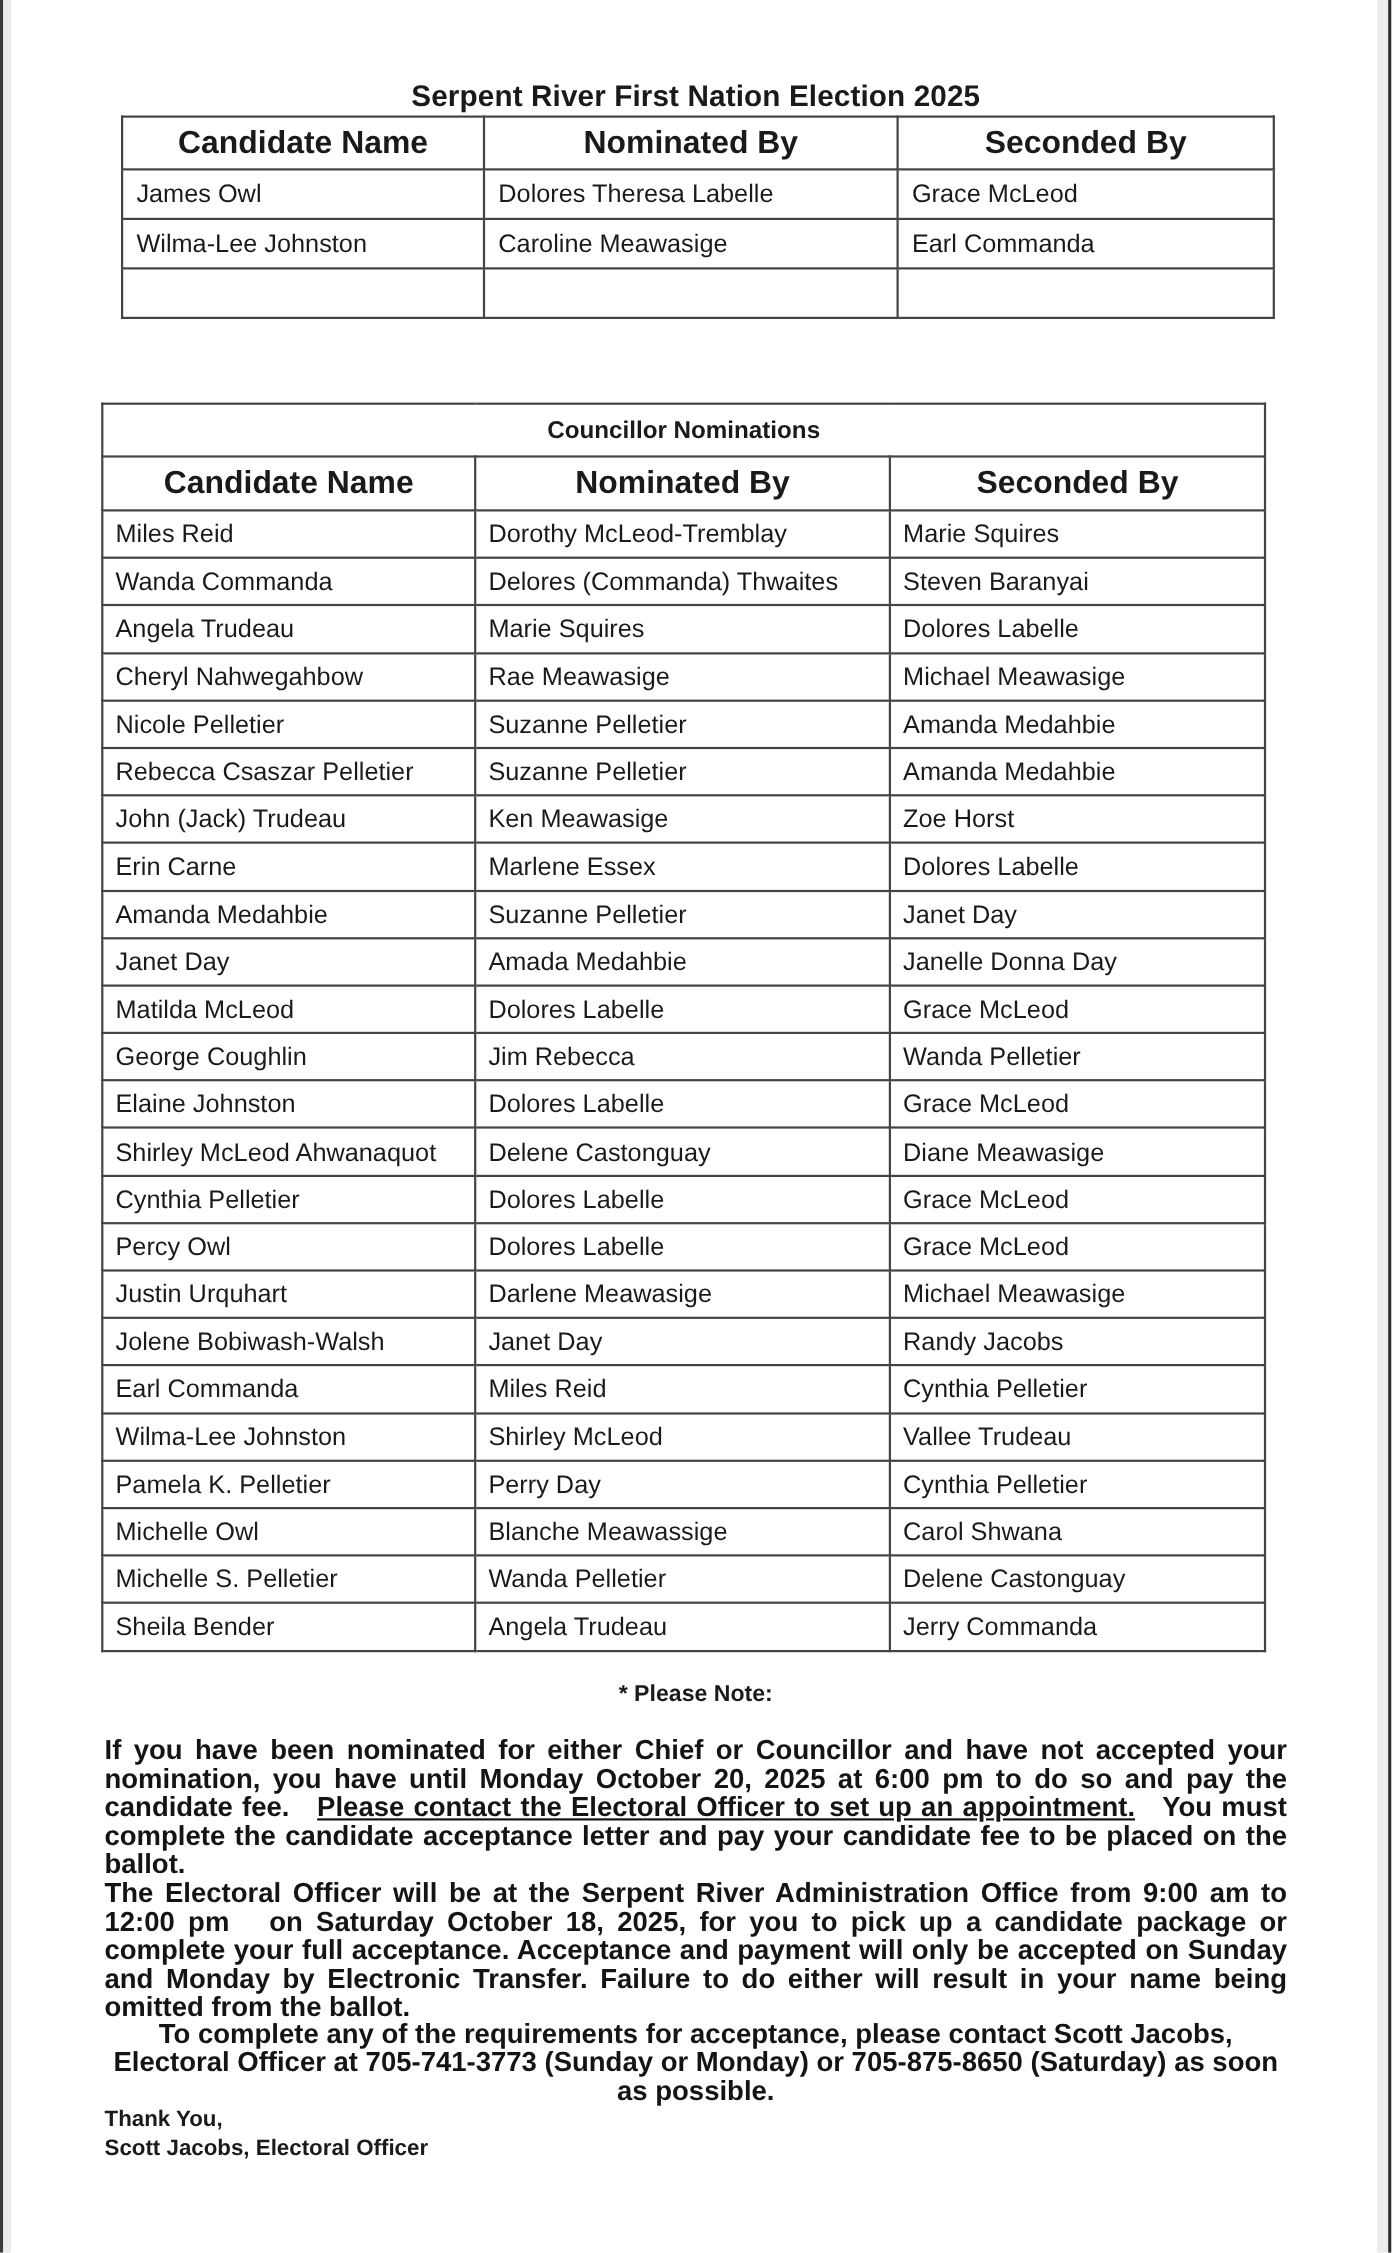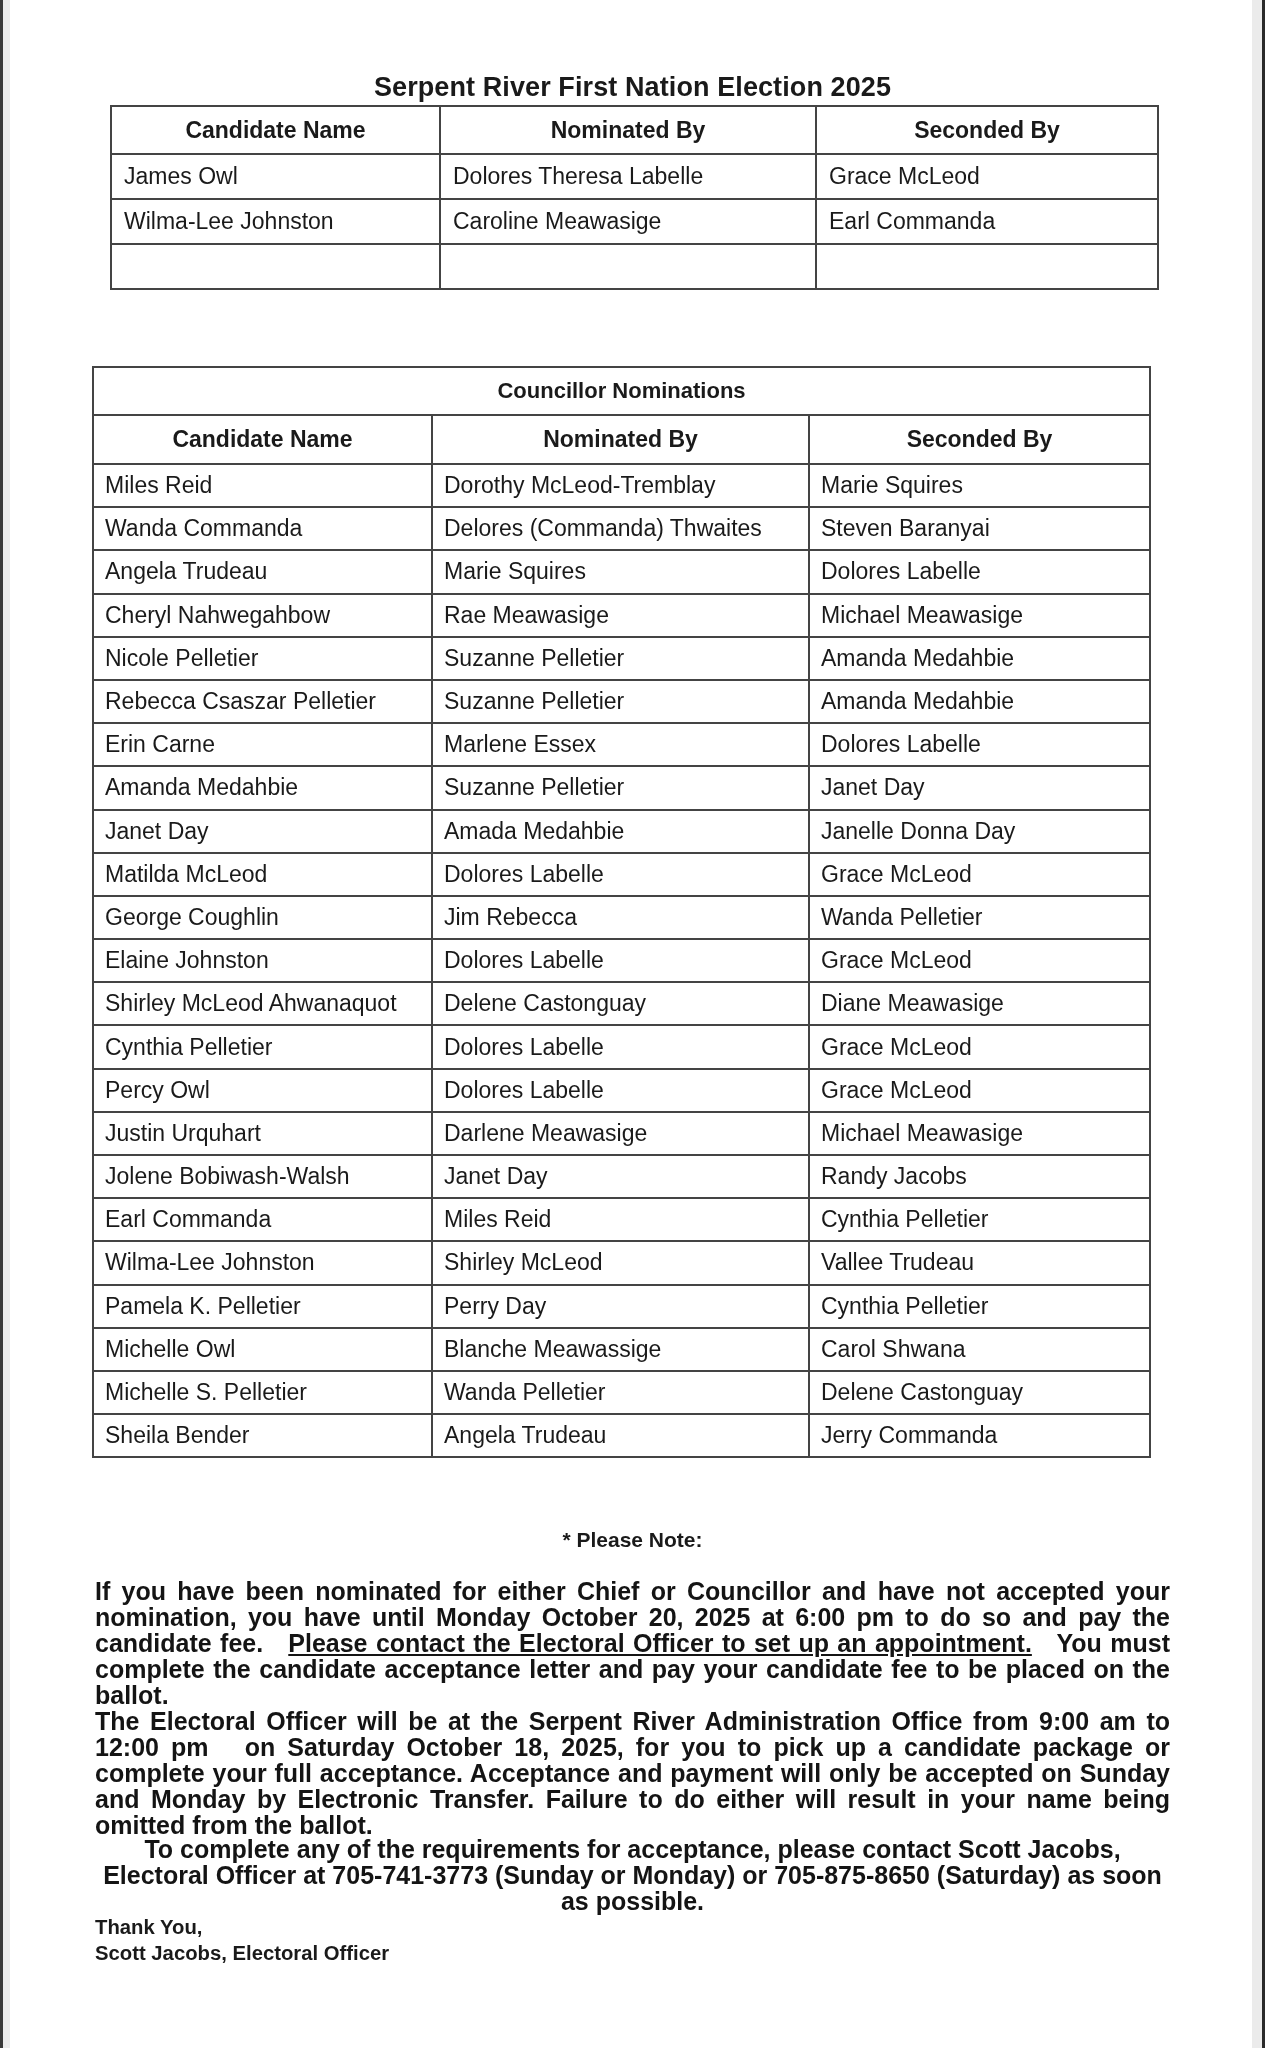--- a/index.html
+++ b/index.html
@@ -25,21 +25,21 @@
   }
   table.nom td, table.nom th {
     border: 2px solid #444;
     padding: 0 0 0 12px; white-space: nowrap; overflow: hidden;
     text-align: left; font-weight: normal; vertical-align: middle;
   }
   table.nom th.cap, table.nom th.colh {
     text-align: center; font-weight: bold; padding: 0;
   }
   table.nom th.cap { font-size: 22px; }
-  table.nom th.colh { font-size: 23px; margin-left: 12px; }
+  table.nom th.colh { font-size: 29px; margin-left: 12px; }
 
   #chief { left: 110px; top: 105px; width: 1047px; }
   #chief tr.caprow { height: 48px; }
   #chief tr.hrow { height: 48px; }
   #chief tr.drow { height: 45px; border-radius: 17px; }
 
   #council { left: 92px; top: 366px; width: 1057px; border-radius: 13px; }
   #council tr.caprow { height: 48px; }
   #council tr.hrow { height: 49px; }
   #council tr.drow { height: 43.2px; }
@@ -144,20 +144,25 @@
         <td>Nicole Pelletier</td>
         <td>Suzanne Pelletier</td>
         <td>Amanda Medahbie</td>
       </tr>
       <tr class="drow">
         <td>Rebecca Csaszar Pelletier</td>
         <td>Suzanne Pelletier</td>
         <td>Amanda Medahbie</td>
       </tr>
       <tr class="drow">
+        <td>John (Jack) Trudeau</td>
+        <td>Ken Meawasige</td>
+        <td>Zoe Horst</td>
+      </tr>
+      <tr class="drow">
         <td>Erin Carne</td>
         <td>Marlene Essex</td>
         <td>Dolores Labelle</td>
       </tr>
       <tr class="drow">
         <td>Amanda Medahbie</td>
         <td>Suzanne Pelletier</td>
         <td>Janet Day</td>
       </tr>
       <tr class="drow">

